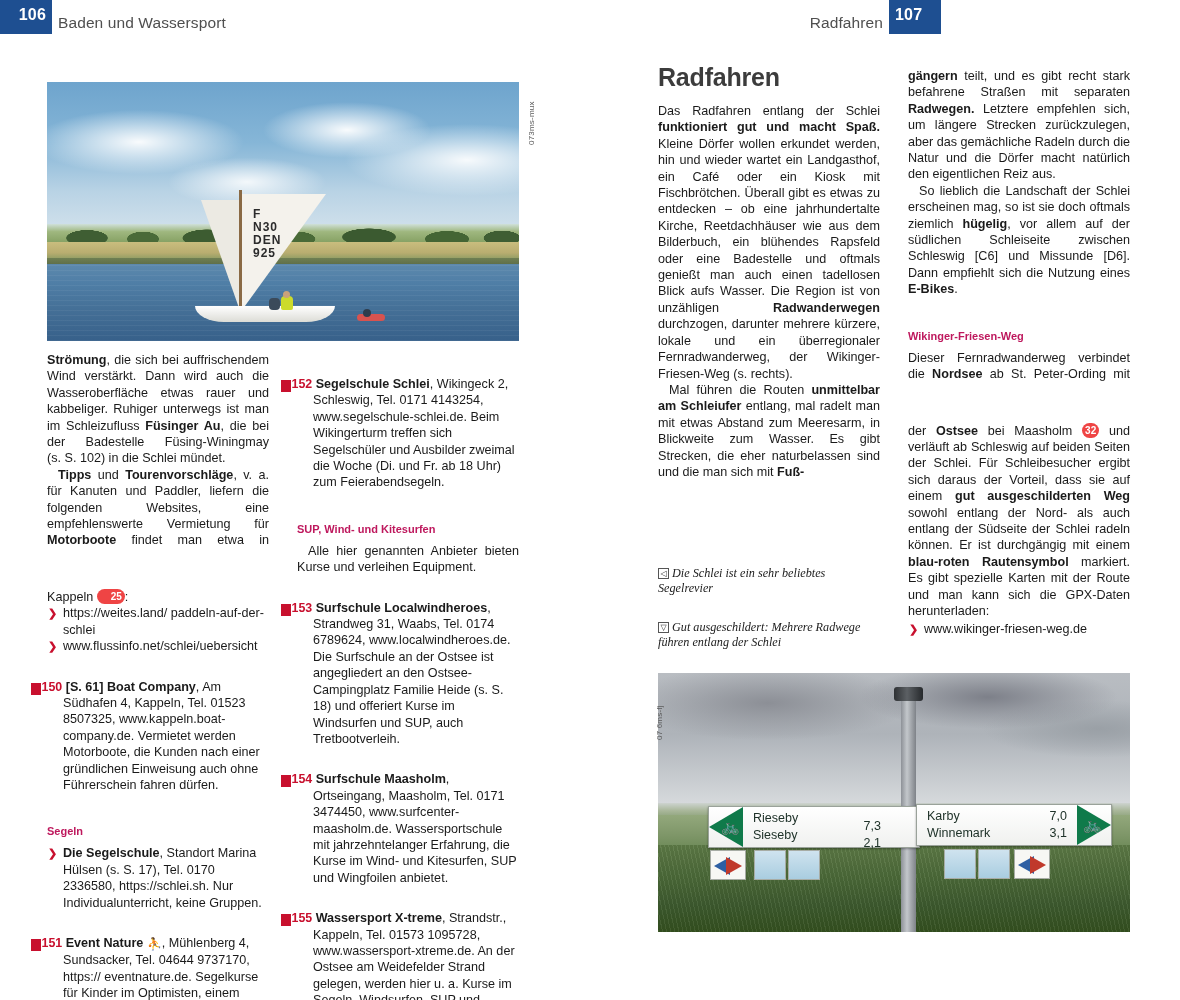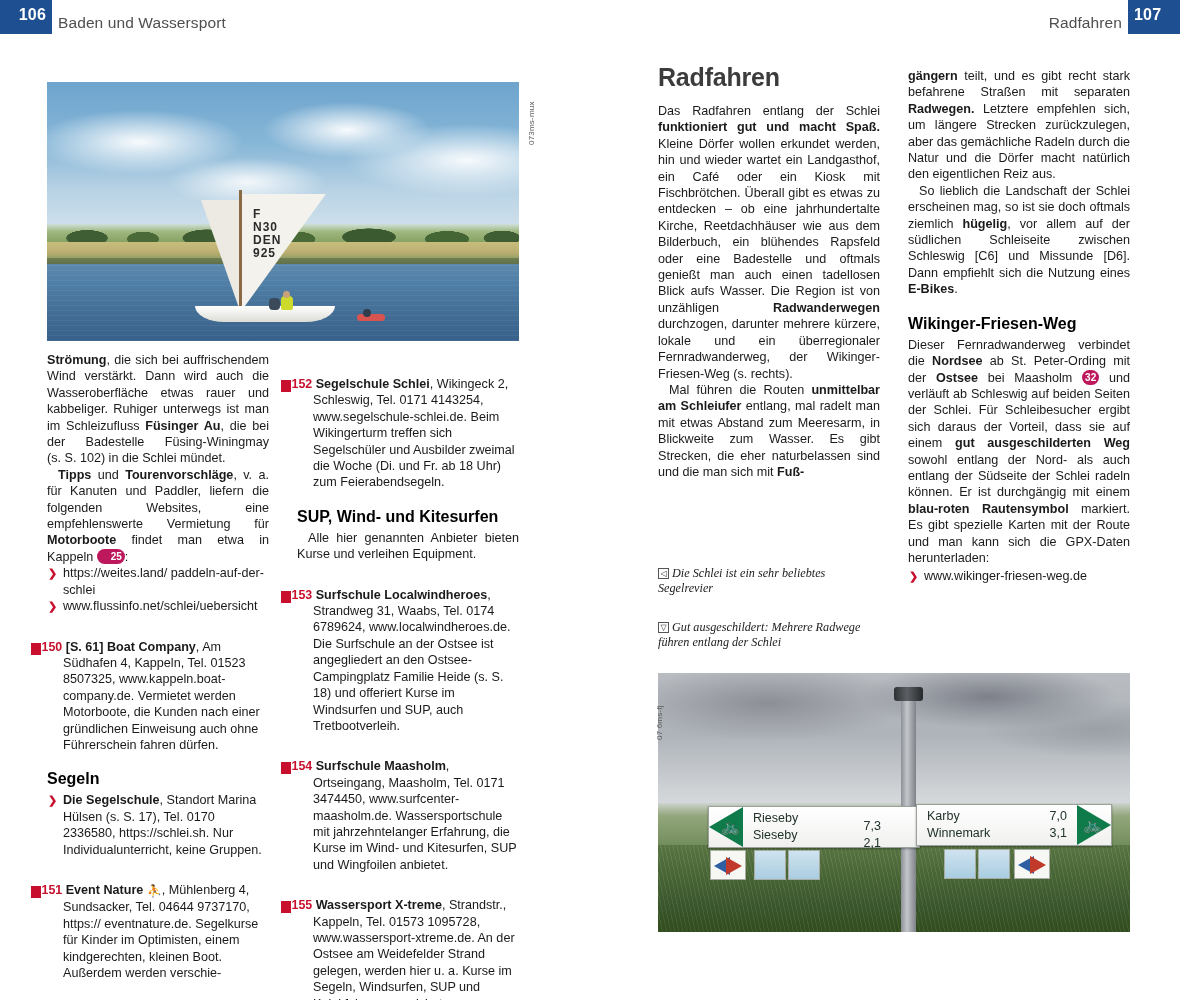--- a/index.html
+++ b/index.html
@@ -7,21 +7,21 @@
   body {
     width:1180px; height:1000px;
     background:#ffffff;
     font-family:"Liberation Sans", sans-serif;
     color:#1a1a1a;
     position:relative;
     overflow:hidden;
   }
 
   
-  .header { position:absolute; top:0; left:0; width:1180px; height:34px; }
+  .header { position:absolute; top:0; left:0; width:941px; height:34px; }
   .folio-box {
     position:absolute; top:0; width:52px; height:34px;
     background:#1e4f91; color:#fff;
     font-size:16px; font-weight:700; letter-spacing:.2px;
     display:flex; align-items:center; justify-content:center;
     padding-bottom:4px;
   }
   .folio-left { left:0; justify-content:flex-end; padding-right:6px; }
   .folio-right { right:0; justify-content:flex-start; padding-left:6px; }
   .run-head {
@@ -46,23 +46,23 @@
   p.noind { text-indent:0; }
   b, strong { font-weight:700; }
 
   h1.chapter {
     margin:0 0 13px 0;
     font-size:25px; line-height:26px;
     font-weight:700; color:#3c3c3c;
     letter-spacing:-0.2px;
   }
   h2.sub {
-    margin:17px 0 5px 0;
-    font-size:16px; line-height:17px;
-    font-weight:700; color:#000000;
+    margin:30px 0 5px 0;
+    font-size:11px; line-height:17px;
+    font-weight:700; color:#be185d;
     letter-spacing:0px;
   }
 
   
   .entry { position:relative; padding-left:16px; margin-top:0px; }
   .entry p { text-align:left; }
   .arrow {
     position:absolute; left:1px; top:1px;
     color:#c8102e; font-size:11px; font-weight:700; line-height:15px;
   }
@@ -79,23 +79,24 @@
   .poi .s {
     display:inline-block; width:10px; height:12px;
     background:#c8102e; color:#fff;
     font-size:9.5px; font-weight:700; line-height:12px;
     text-align:center; vertical-align:-1px; margin-right:0.5px;
     font-family:"Liberation Sans", sans-serif;
   }
 
   .mapmark {
     display:inline-block; min-width:15px; height:15px; padding:0 3px;
-    border-radius:8px; background:#be185d; color:#fff;
+    border-radius:8px; background:#ef4444; color:#fff;
     font-size:10px; font-weight:700; line-height:15px; text-align:left;
     vertical-align:1px;
+    margin-top:40px;
   }
   .kidicon { color:#e8a33d; font-size:12px; vertical-align:-1px; }
 
   
   .caption {
     position:absolute; width:222px;
     font-family:"Liberation Serif", serif;
     font-style:italic; font-size:12.2px; line-height:15.4px; color:#202020;
   }
   .capmark {

